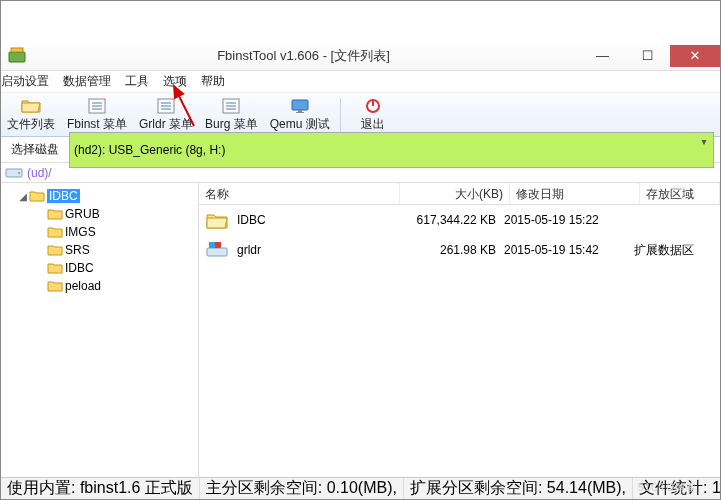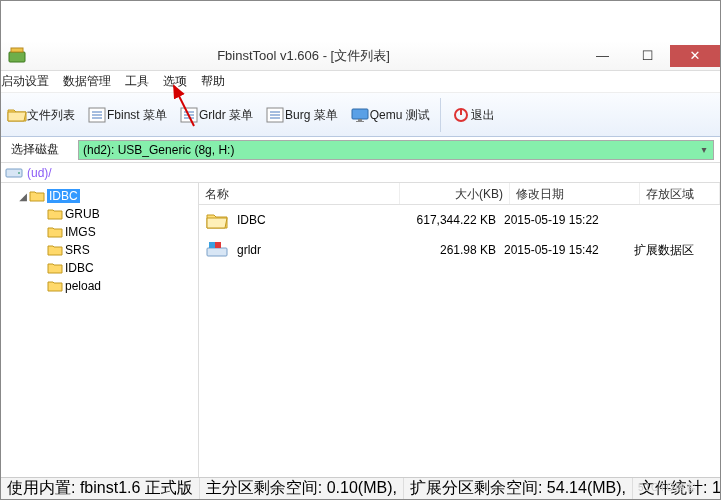--- a/index.html
+++ b/index.html
@@ -7,27 +7,27 @@
 .titlebar { height: 30px; background: linear-gradient(#fff, #f6f6f6); display: flex; align-items: center; border-bottom: 1px solid #ddd; margin-top: 40px; }
 .titlebar .title { flex: 1; text-align: center; color: #333; font-size: 13px; }
 .win-btns { display: flex; }
 .win-btn { width: 45px; height: 22px; display: flex; align-items: center; justify-content: center; font-size: 13px; color: #333; }
 .win-close { background: #c75050; color: #fff; width: 50px; }
 .sysicon { width: 20px; height: 20px; margin-left: 6px; }
 .menubar { height: 22px; background: #fff; display: flex; align-items: center; padding: 0 0; gap: 14px; border-bottom: 1px solid #eee; }
 .menubar span { color: #222; }
 .toolbar { height: 44px; background: linear-gradient(#fafcff, #eaf1fb); border-bottom: 1px solid #b8c8e0; display: flex; align-items: center; }
 .tb-group { display: flex; }
-.tb-btn { display: flex; flex-direction: row; align-items: center; justify-content: center; padding: 2px 6px; min-width: 56px; height: 42px; position: relative; }
+.tb-btn { display: flex; flex-direction: column; align-items: center; justify-content: center; padding: 2px 6px; min-width: 56px; height: 42px; position: relative; }
 .tb-btn .ic { width: 20px; height: 18px; display: flex; align-items: center; justify-content: center; }
 .tb-btn .lbl { font-size: 12px; color: #222; margin-top: 1px; }
 .tb-sep { width: 1px; height: 34px; background: #c8d4e6; margin: 0 4px; }
 .diskrow { height: 26px; display: flex; align-items: center; border-bottom: 1px solid #ddd; }
 .diskrow .dlbl { padding: 0 10px; color: #222; text-align: center; }
-.diskrow .combo { flex: 1; height: 20px; border: 1px solid #aaa; background: #86efac; display: flex; align-items: center; padding: 0 4px; position: relative; margin-right: 6px; margin-left: 9px; }
+.diskrow .combo { flex: 1; height: 36px; border: 1px solid #aaa; background: #bef264; display: flex; align-items: center; padding: 0 4px; position: relative; margin-right: 6px; }
 .combo .dd { position: absolute; right: 2px; top: 2px; width: 14px; height: 14px; display: flex; align-items: center; justify-content: center; color: #555; font-size: 10px; }
 .crumb { height: 20px; border-bottom: 1px solid #ddd; display: flex; align-items: center; padding: 0 4px; }
 .crumb .hdd { width: 18px; height: 14px; }
 .crumb .txt { color: #8b5cf6; margin-left: 4px; }
 .main { display: flex; height: 334px; }
 .tree { width: 198px; border-right: 1px solid #ddd; padding: 4px 2px; overflow: hidden; }
 .tnode { display: flex; align-items: center; height: 18px; white-space: nowrap; }
 .tnode .exp { width: 12px; text-align: center; color: #666; font-size: 10px; }
 .tnode .fic { width: 16px; height: 14px; margin-right: 2px; }
 .tnode.sel span.lab { background: #3399ff; color: #fff; padding: 0 2px; }

